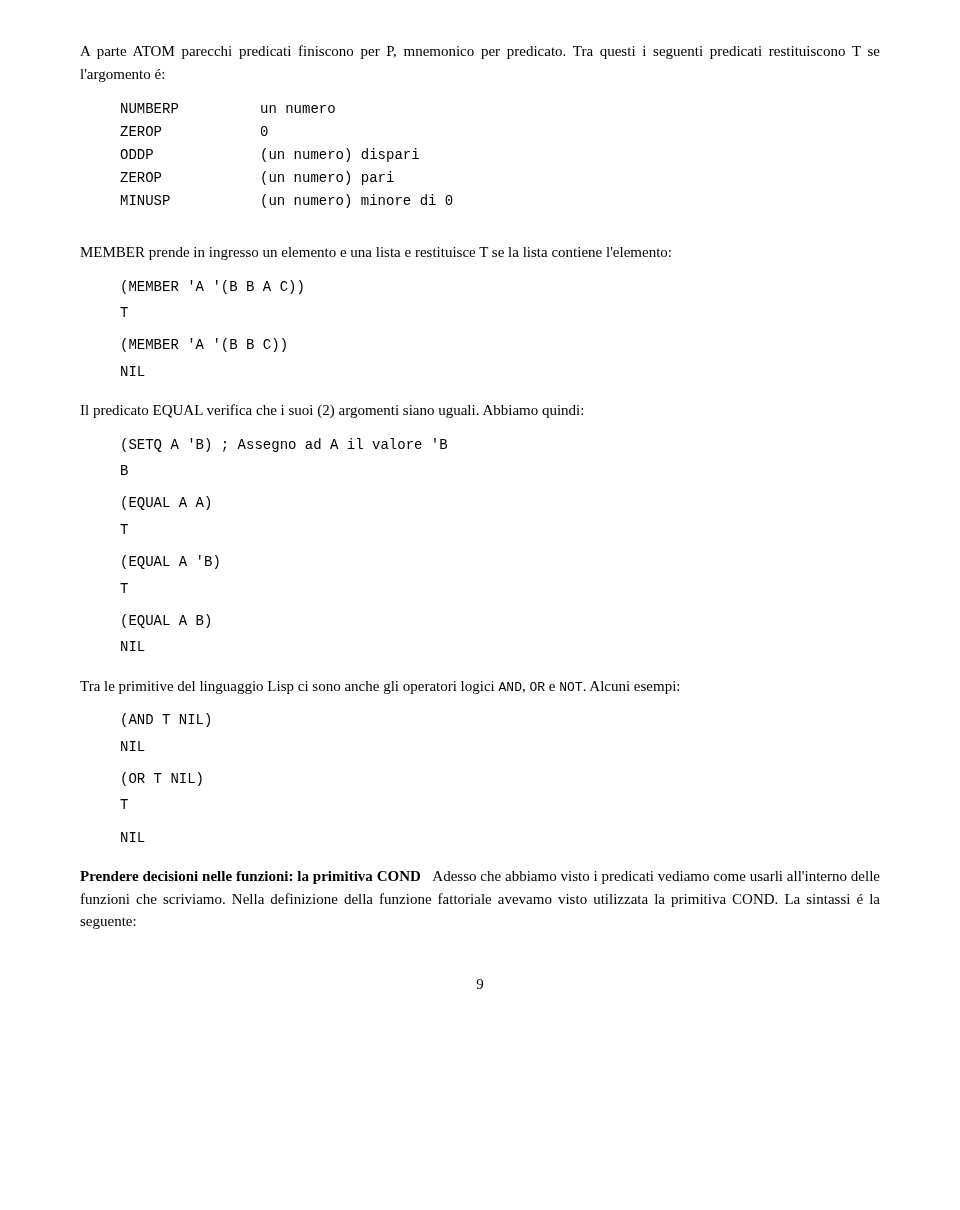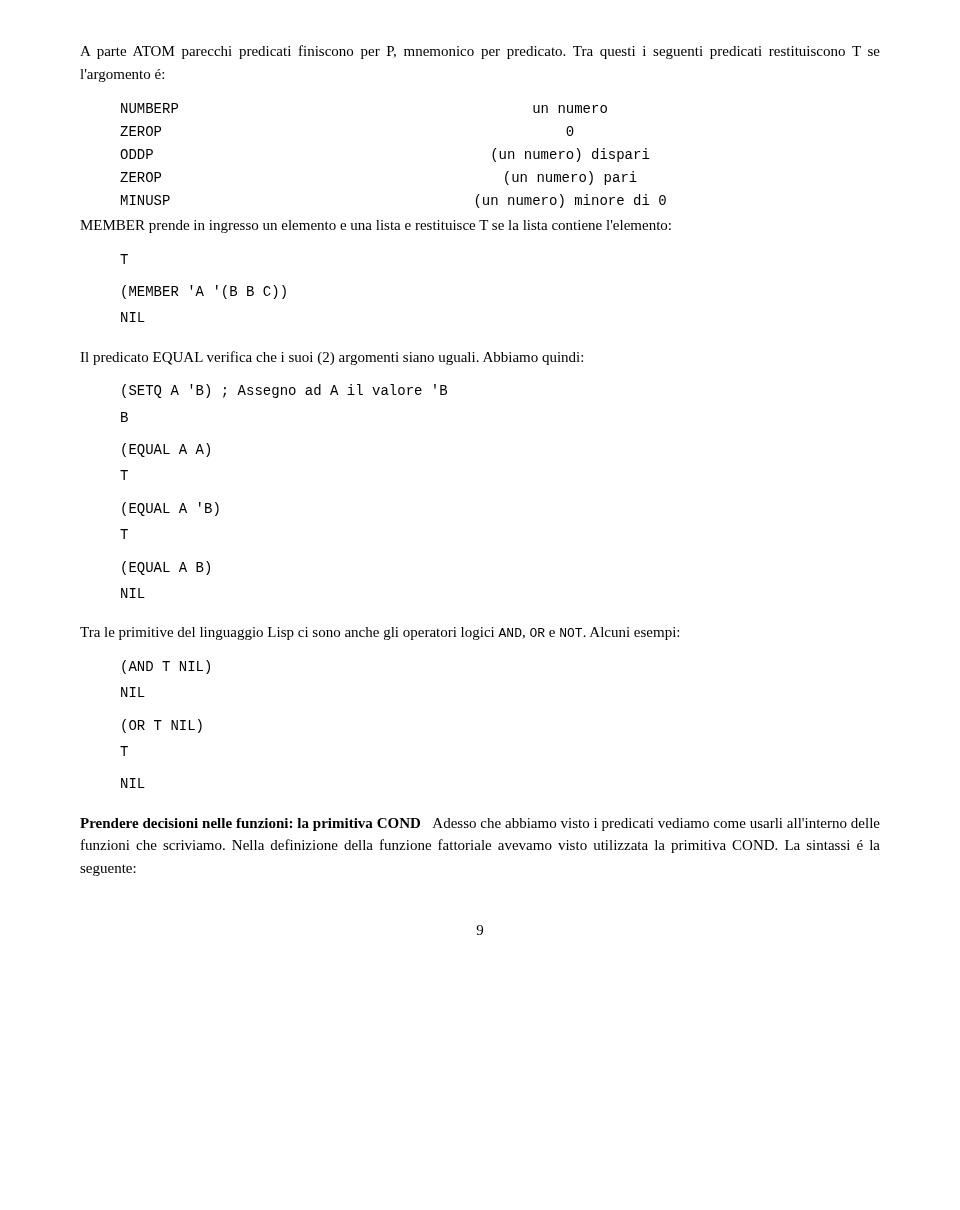--- a/index.html
+++ b/index.html
@@ -26,32 +26,31 @@
 
     p {
       margin-bottom: 12px;
       text-align: justify;
     }
 
     .definition-table {
       display: grid;
       grid-template-columns: 120px 1fr;
       gap: 2px 20px;
-      margin: 14px 0 2px 40px;
+      margin: 14px 0 29px 40px;
       font-family: "Courier New", Courier, monospace;
       font-size: 14px;
     }
 
     .def-key {
       font-weight: normal;
     }
 
     .def-val {
       font-weight: normal;
-      text-align: center;
     }
 
     .code-block {
       font-family: "Courier New", Courier, monospace;
       font-size: 14px;
       margin: 10px 0 4px 40px;
       line-height: 1.6;
     }
 
     .code-result {
@@ -99,20 +98,21 @@
     <span class="def-key">ZEROP</span>
     <span class="def-val">(un numero) pari</span>
 
     <span class="def-key">MINUSP</span>
     <span class="def-val">(un numero) minore di 0</span>
   </div>
 
   <p>MEMBER prende in ingresso un elemento e una lista e restituisce T se la lista contiene l'elemento:</p>
 
   <div class="section-gap">
+    <div class="code-block">(MEMBER 'A '(B B A C))</div>
     <div class="code-result">T</div>
 
     <div class="code-block">(MEMBER 'A '(B B C))</div>
     <div class="code-result">NIL</div>
   </div>
 
   <p>Il predicato EQUAL verifica che i suoi (2) argomenti siano uguali. Abbiamo quindi:</p>
 
   <div class="section-gap">
     <div class="code-block">(SETQ A 'B) ; Assegno ad A il valore 'B</div>

